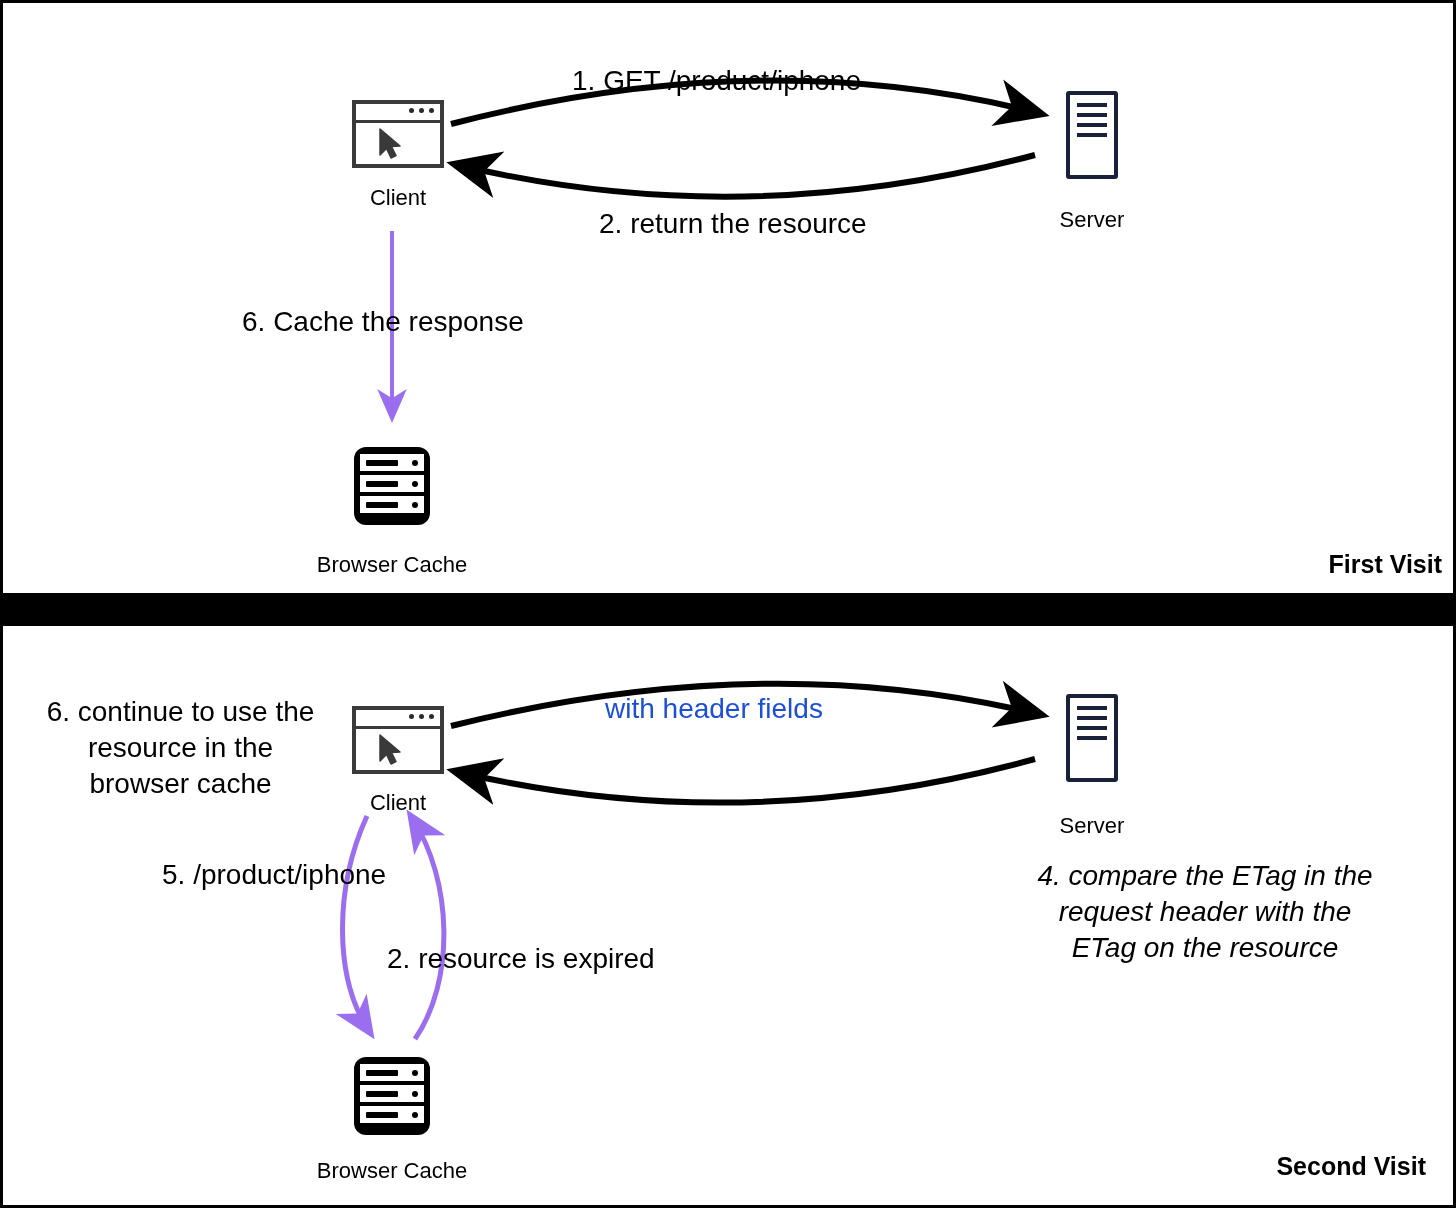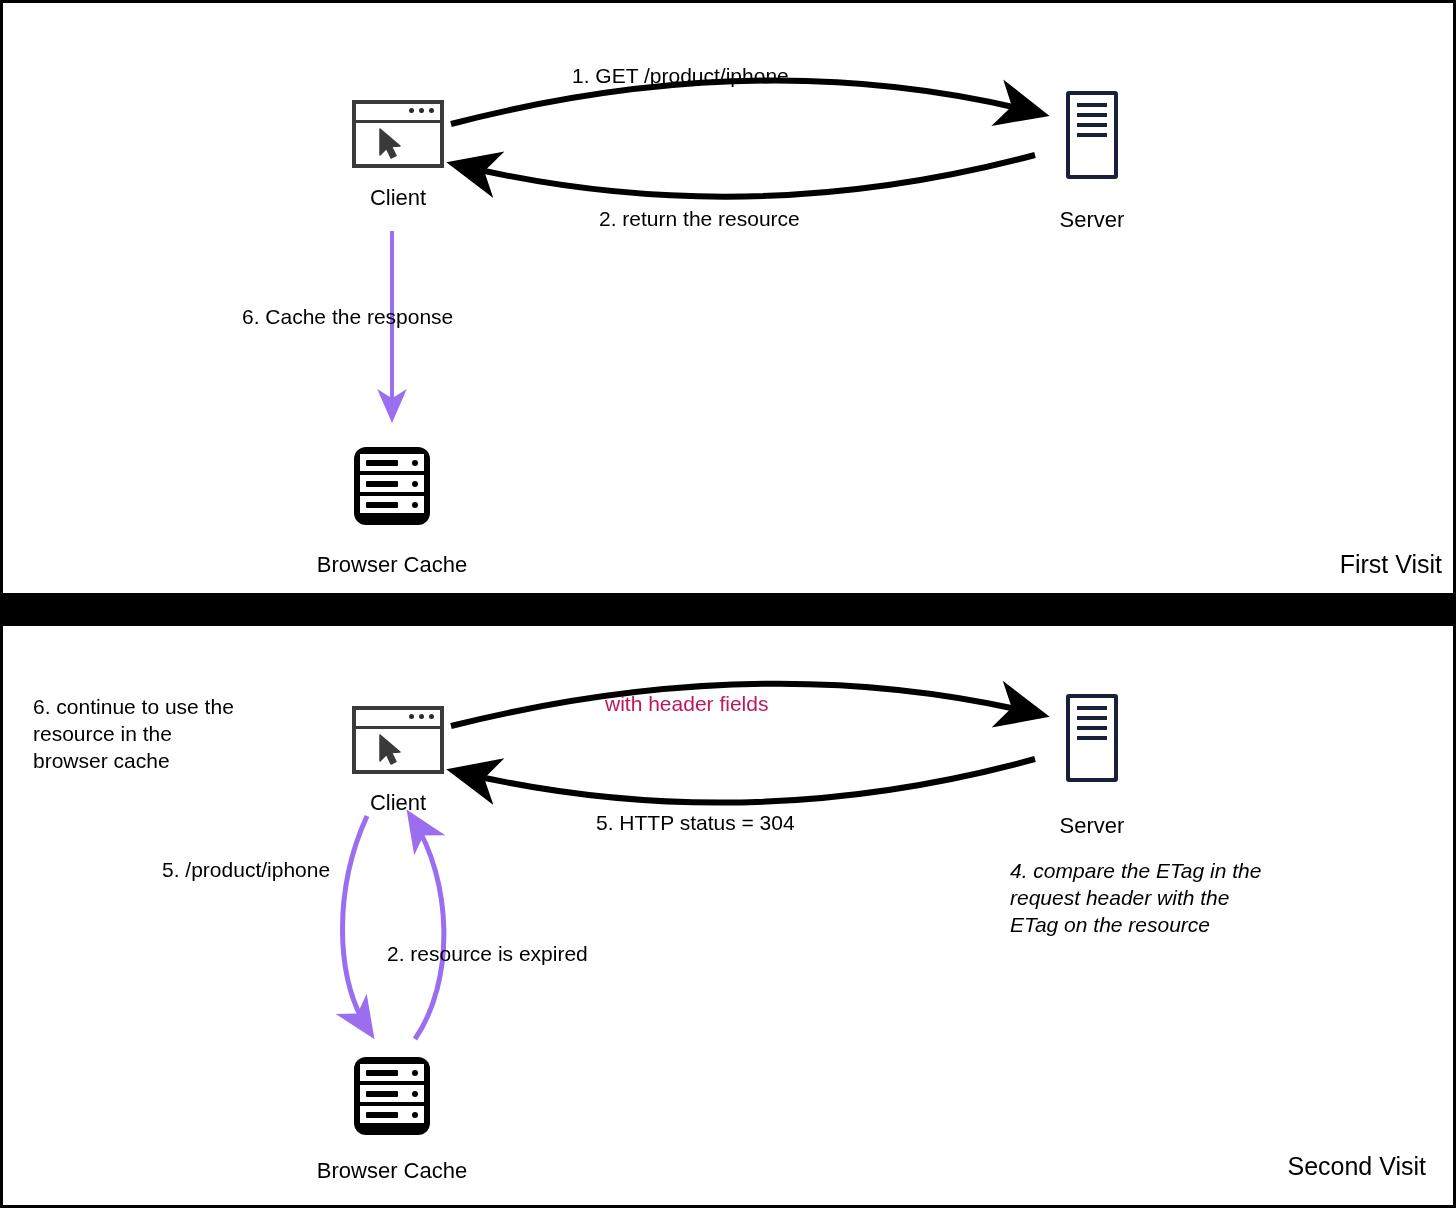--- a/index.html
+++ b/index.html
@@ -144,32 +144,32 @@
     display: block;
     width: 6px;
     height: 6px;
     border-radius: 50%;
     background: #000000;
   }
 
   
   .step-label {
     position: absolute;
-    font-size: 21px;
+    font-size: 28px;
     color: #000000;
     line-height: 1.28;
     white-space: pre-line;
-    text-align: left;
-  }
-  .step-label.red { color: #be185d; }
+    text-align: center;
+  }
+  .step-label.red { color: #1d4ed8; }
 
   .visit-tag {
     position: absolute;
     font-size: 25px;
-    font-weight: normal;
+    font-weight: bold;
     color: #000000;
     white-space: nowrap;
   }
 </style>
 </head>
 <body>
 
 <div id="page">
 
   <div class="panel" id="panel-first">
@@ -305,21 +305,20 @@
         <div class="cache-row">
             <b></b>
             <i></i>
           </div>
       </div>
       <div class="node-label" style="left:259px; top:533px;">Browser Cache</div>
     </div>
 
     <div class="step-label red" style="left:602px; top:65px;">with header fields</div>
 
-    <div class="step-label" style="left:593px; top:184px;">5. HTTP status = 304</div>
 
     <div class="step-label" style="left:1007px; top:232px; width:390px;font-style:italic;">4. compare the ETag in the
 request header with the
 ETag on the resource</div>
 
     <div class="step-label" style="left:30px; top:68px; width:295px;">6. continue to use the
 resource in the
 browser cache</div>
 
     <div class="step-label" style="left:159px; top:231px;">5. /product/iphone</div>

